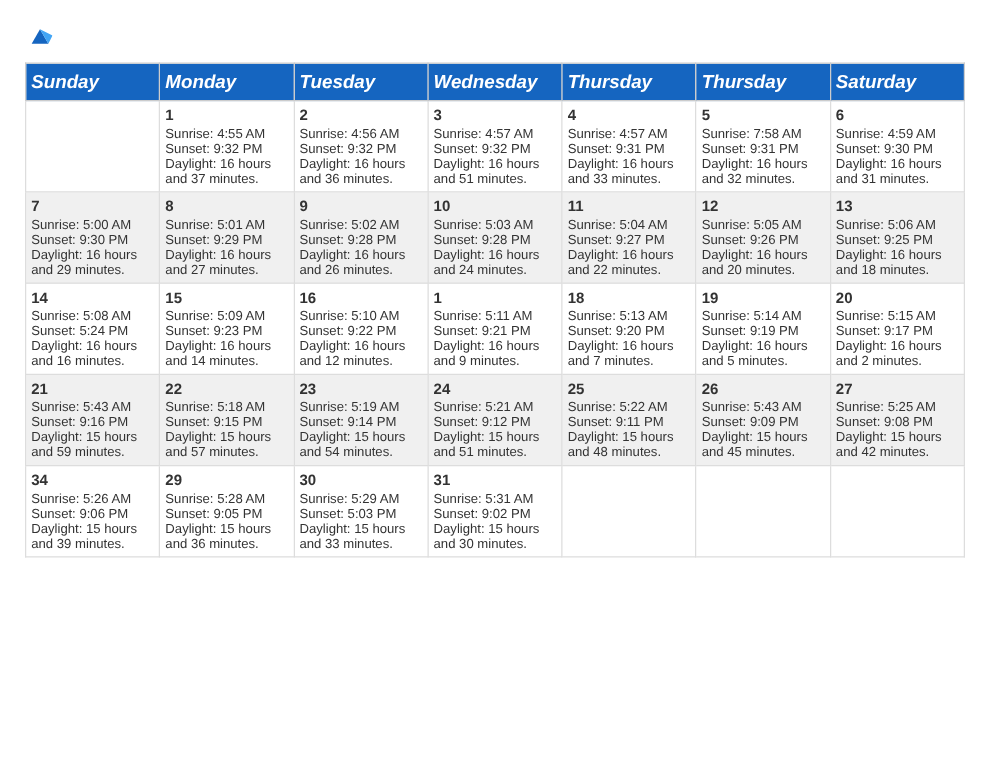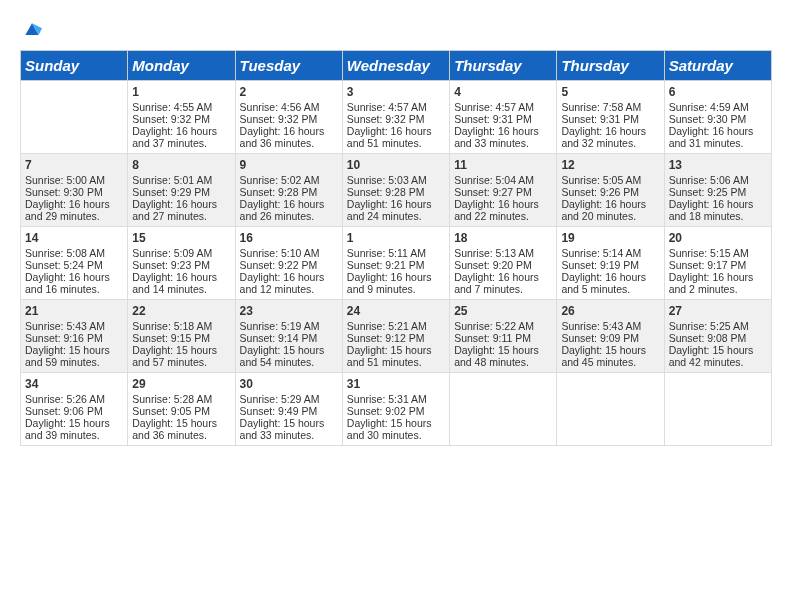--- a/index.html
+++ b/index.html
@@ -333,21 +333,21 @@
         <td>
           <span class="day-num">29</span>
           <div>Sunrise: 5:28 AM</div>
           <div>Sunset: 9:05 PM</div>
           <div>Daylight: 15 hours</div>
           <div>and 36 minutes.</div>
         </td>
         <td>
           <span class="day-num">30</span>
           <div>Sunrise: 5:29 AM</div>
-          <div>Sunset: 9:49 PM</div>
+          <div>Sunset: 5:03 PM</div>
           <div>Daylight: 15 hours</div>
           <div>and 33 minutes.</div>
         </td>
         <td>
           <span class="day-num">31</span>
           <div>Sunrise: 5:31 AM</div>
           <div>Sunset: 9:02 PM</div>
           <div>Daylight: 15 hours</div>
           <div>and 30 minutes.</div>
         </td>

